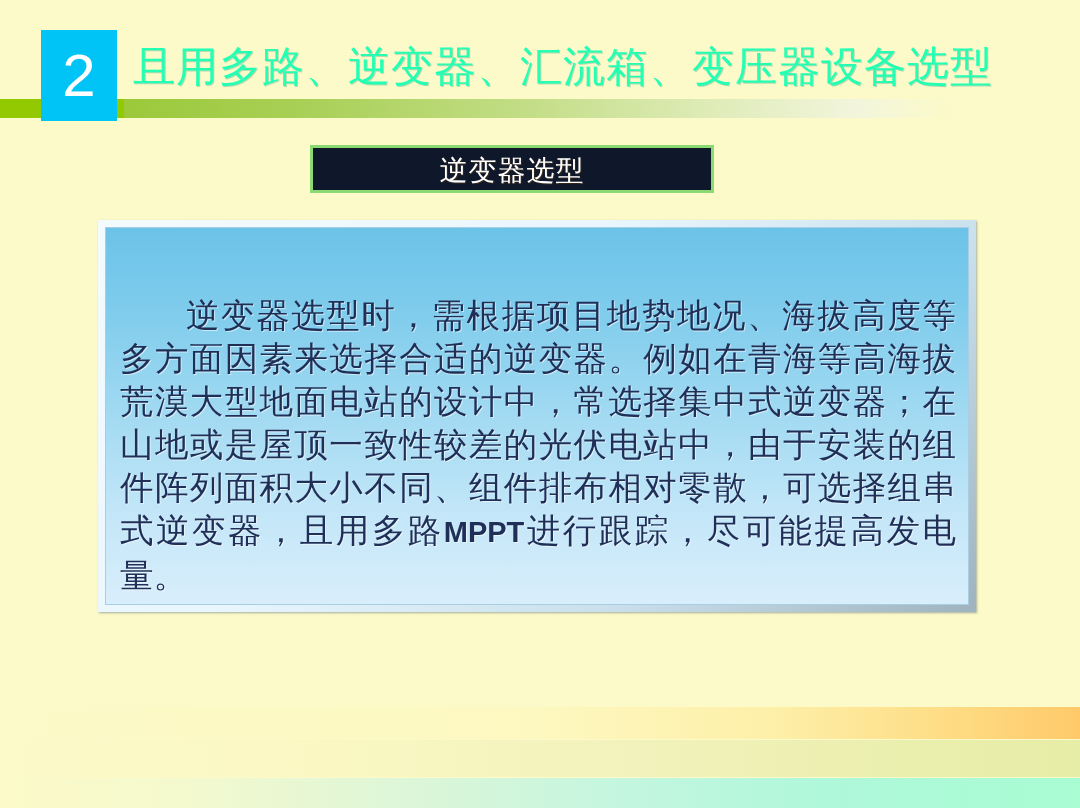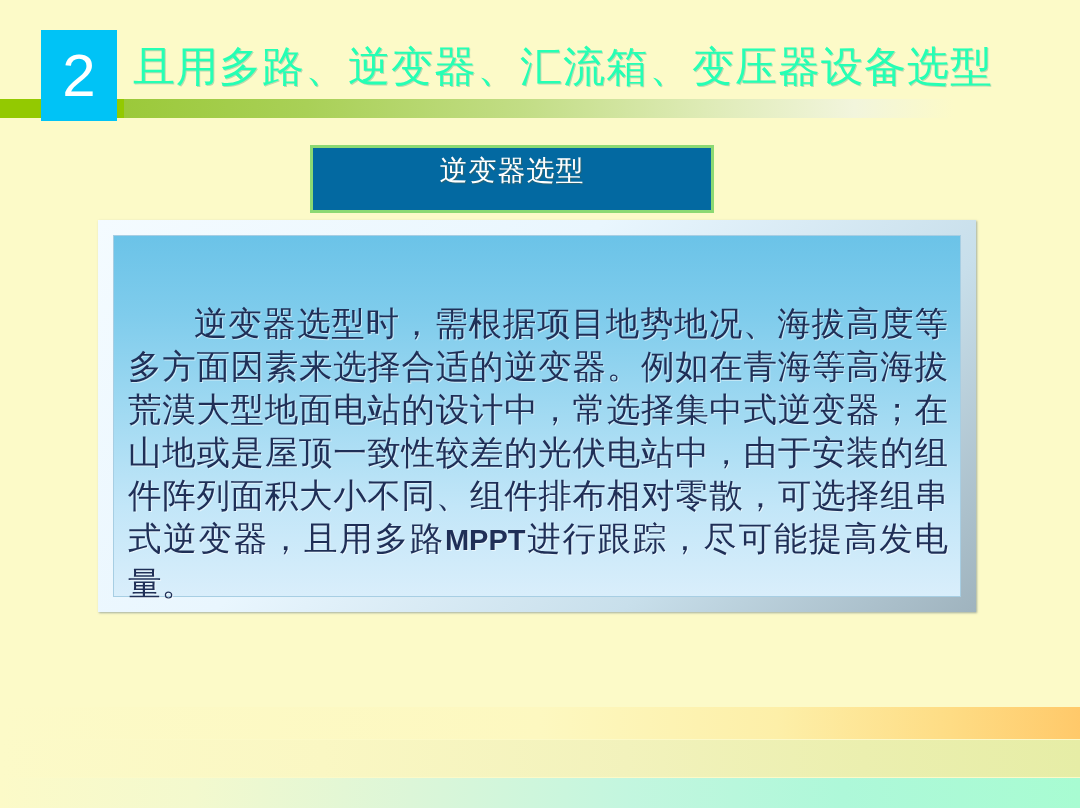--- a/index.html
+++ b/index.html
@@ -81,22 +81,22 @@
     white-space: nowrap;
     text-shadow: 1px 1px 0 rgba(0,120,90,0.25);
   }
 
   
   #subtitle-banner {
     position: absolute;
     left: 310px;
     top: 145px;
     width: 404px;
-    height: 68px;
-    background: #0369a1;
+    height: 48px;
+    background: #0f172a;
     border: 3px solid #8BD973;
     box-sizing: border-box;
   }
   #subtitle-banner .banner-text {
     display: block;
     width: 100%;
     line-height: 45px;
     text-align: center;
     color: #FFFFFF;
     font-size: 28px;
@@ -106,21 +106,21 @@
   }
 
   
   #content-box {
     position: absolute;
     left: 98px;
     top: 220px;
     width: 878px;
     height: 392px;
     box-sizing: border-box;
-    padding: 15px;
+    padding: 7px;
     background: linear-gradient(135deg, #F4FBFF 0%, #E9F6FE 40%, #C8DFEB 72%, #9FB3BE 100%);
     box-shadow: 1px 1px 2px rgba(90,110,125,0.55);
   }
   #content-inner {
     position: relative;
     width: 100%;
     height: 100%;
     box-sizing: border-box;
     border: 1px solid #A7CEE3;
     background: linear-gradient(to bottom, #6BC3E8 0%, #7FCCEC 22%, #A2DAF2 50%, #C2E6F8 75%, #D9EEFB 100%);

